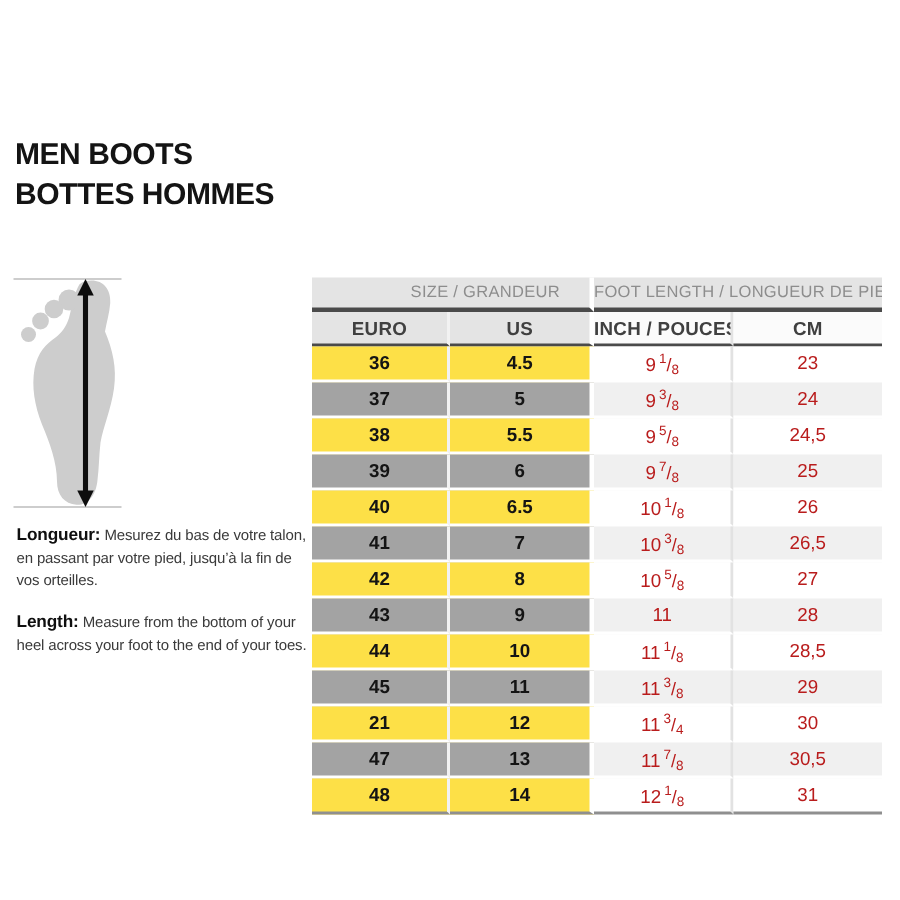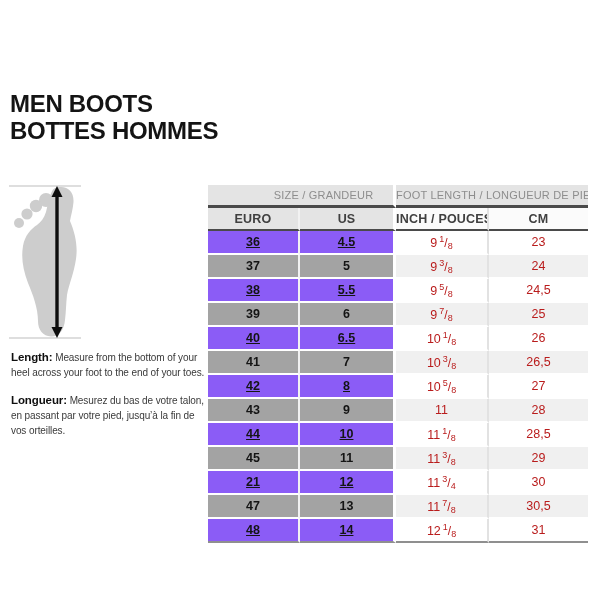--- a/index.html
+++ b/index.html
@@ -8,21 +8,21 @@
     background: #ffffff;
     font-family: "Liberation Sans", sans-serif;
     position: relative;
     overflow: hidden;
     color: #161616;
   }
 
   
   .title-block {
     position: absolute; left: 10px; top: 90px;
-    font-weight: bold; font-size: 24px; line-height: 27px;
+    font-weight: bold; font-size: 20px; line-height: 27px;
     letter-spacing: -0.3px; color: #141414;
   }
 
   
   .foot-wrap { position: absolute; left: 6px; top: 181px; }
 
   
   .guide {
     position: absolute; left: 11px; top: 350px; width: 200px;
     font-size: 10px; line-height: 15px; color: #3a3a3a;
@@ -56,21 +56,21 @@
   .c-euro { border-right: 2px solid #f2f2f2; }
   .c-us   { border-right: 3px solid #ffffff; }
   .c-inch { border-right: 2px solid #e2e2e2; }
 
   .size-chart td {
     height: 22px; font-size: 12.5px;
     border-bottom: 2px solid #ffffff;
   }
   td.c-euro, td.c-us { font-weight: bold; color: #141414; }
   td.c-inch, td.c-cm { font-weight: normal; color: #b91c1c; }
-  tr.r-even td.c-euro, tr.r-even td.c-us { background: #8b5cf6; text-decoration: underline; }
+  tr.r-even td.c-euro, tr.r-even td.c-us { background: #fde047; }
   tr.r-odd  td.c-euro, tr.r-odd  td.c-us { background: #a3a3a3; }
   tr.r-even td.c-inch, tr.r-even td.c-cm { background: #ffffff; }
   tr.r-odd  td.c-inch, tr.r-odd  td.c-cm { background: #f0f0f0; margin-left: 40px; }
   .size-chart tbody tr:last-child td { border-bottom: 2px solid #8f8f8f; margin-left: 40px; }
 
   .fr-sup { font-size: 9px; vertical-align: 5px; margin-left: 2px; }
   .fr-sub { font-size: 9px; vertical-align: -2px; }
   .fr-sl  { font-size: 12px; }
 </style>
 </head>
@@ -103,22 +103,22 @@
 
     <g>
       <line x1="51" y1="12" x2="51" y2="150" stroke="#0d0d0d" stroke-width="3.4"></line>
       <polygon points="51,5 45.5,16 56.5,16" fill="#0d0d0d"></polygon>
       <polygon points="51,157 45.5,146 56.5,146" fill="#0d0d0d"></polygon>
     </g>
   </svg>
 </div>
 
 <div class="guide">
+  <p><span class="lbl">Longueur:</span><span> Mesurez du bas de votre talon, en passant par votre pied, jusqu’à la fin de vos orteilles.</span></p>
   <p><span class="lbl">Length:</span><span> Measure from the bottom of your heel across your foot to the end of your toes.</span></p>
-  <p><span class="lbl">Longueur:</span><span> Mesurez du bas de votre talon, en passant par votre pied, jusqu’à la fin de vos orteilles.</span></p>
 </div>
 
 <div class="chart-wrap">
   <table class="size-chart">
     <colgroup>
       <col style="width:92px">
         <col style="width:96px">
         <col style="width:93px">
         <col style="width:99px">
     </colgroup>

